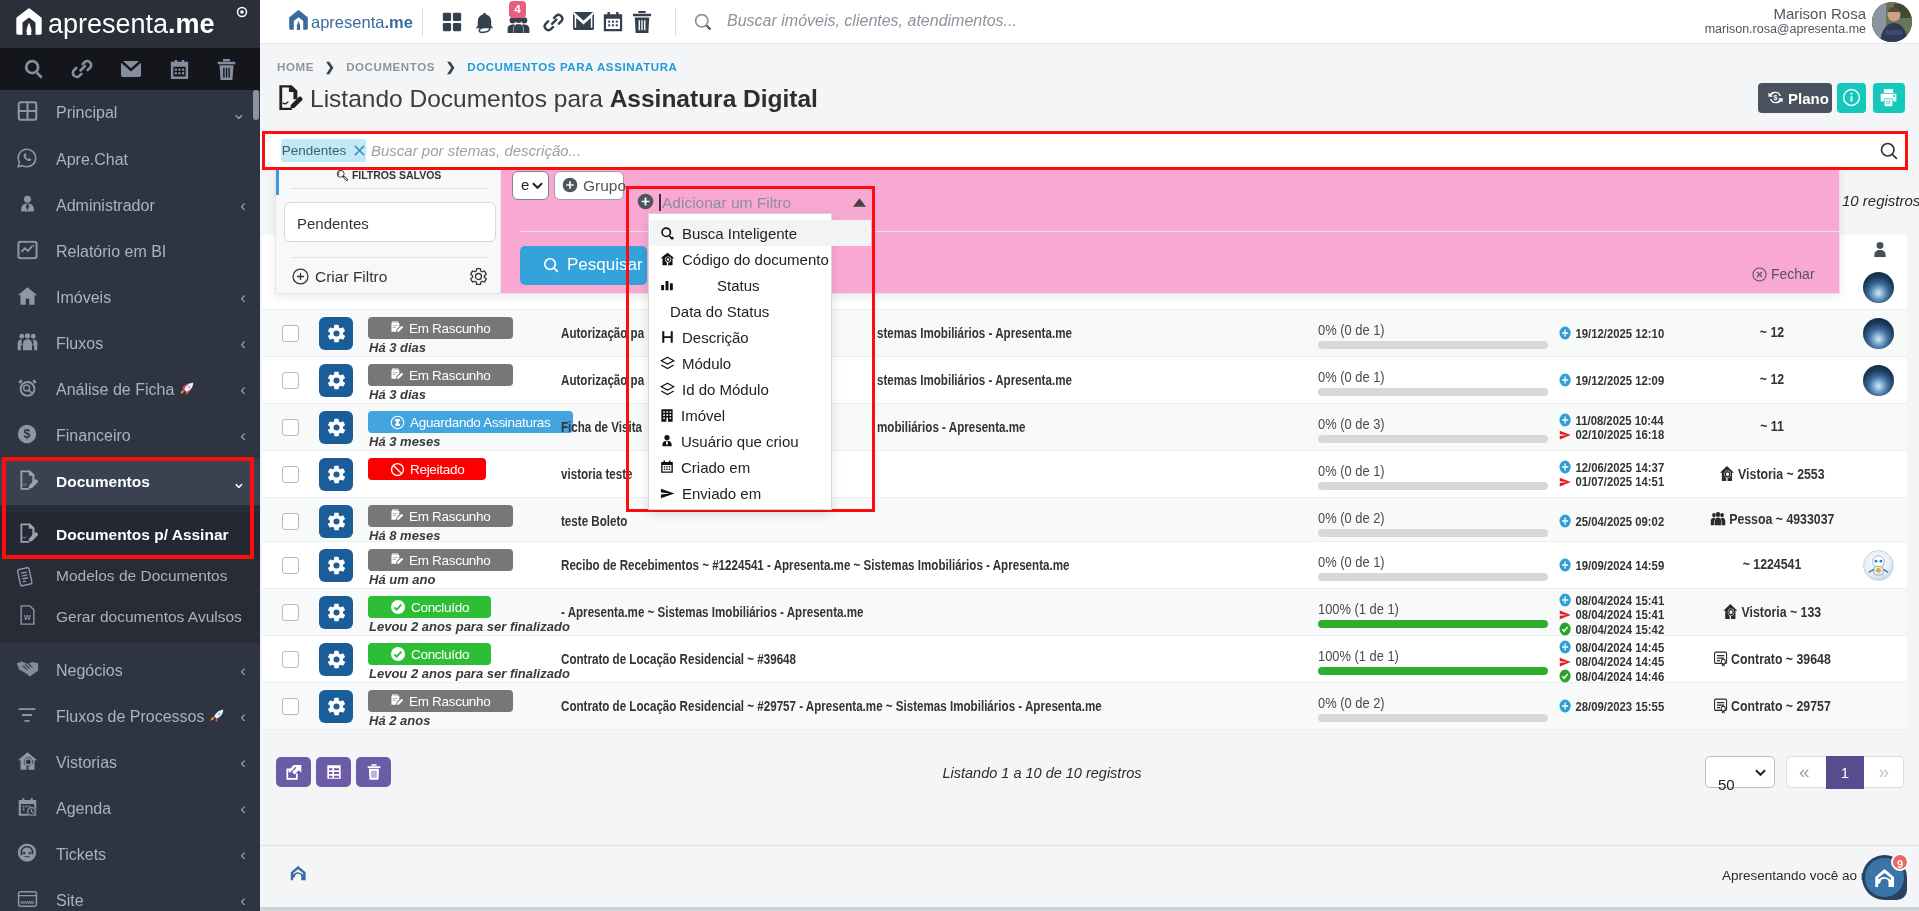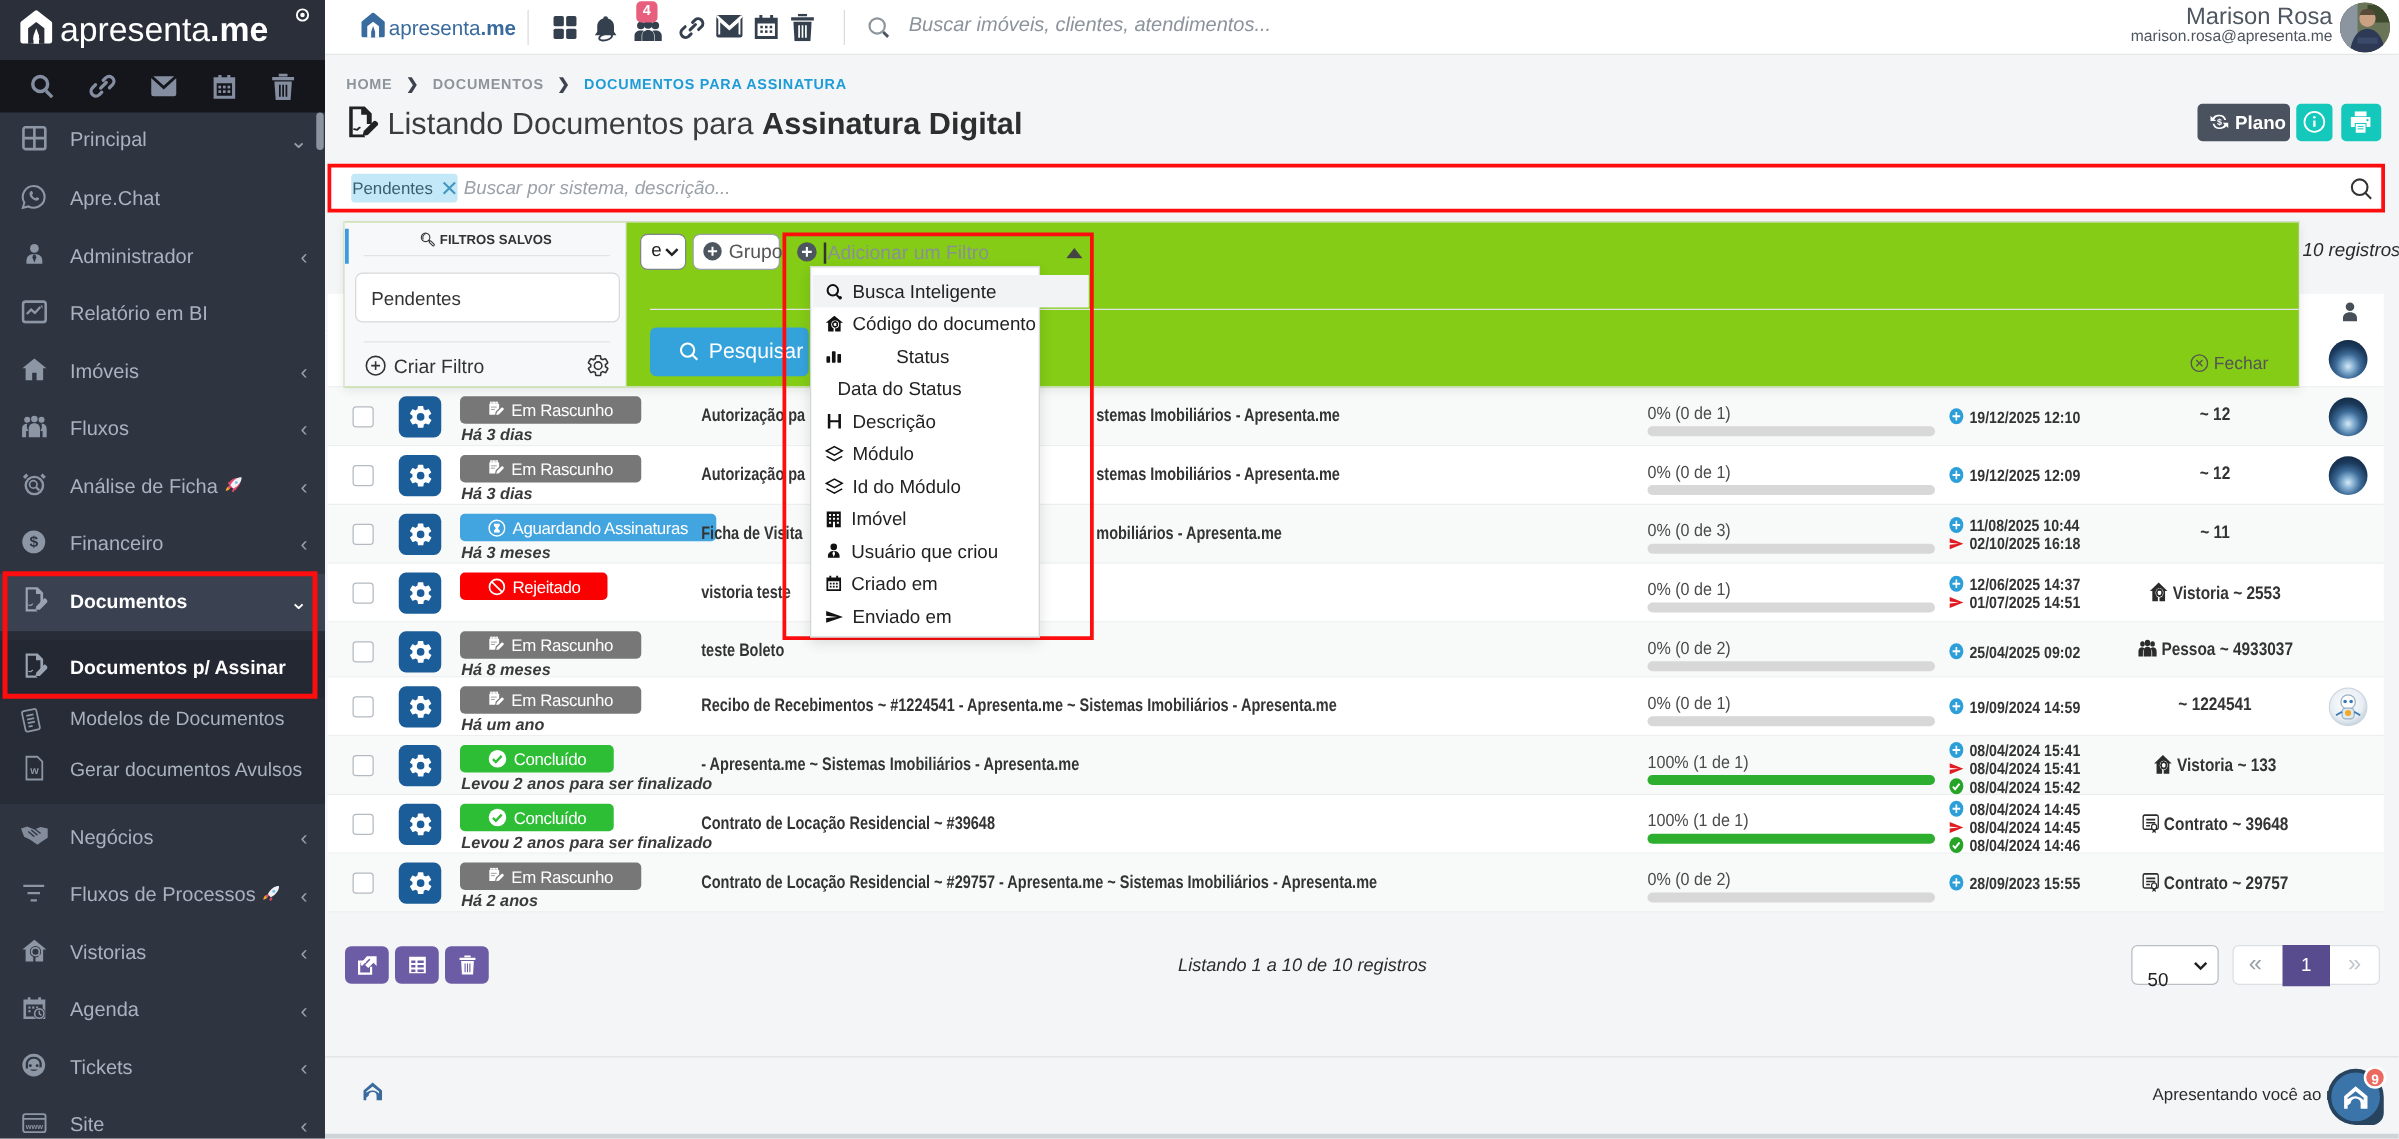--- a/index.html
+++ b/index.html
@@ -49,21 +49,21 @@
 .pct{position:absolute;left:1056px;font-size:14px;color:#4a4a4a;white-space:nowrap;transform:scaleX(.92);transform-origin:0 50%;}
 .pbar{position:absolute;left:1056px;width:230px;height:8px;border-radius:4px;background:#d8d8d8;}
 .pbar.full{background:#2eae2e;}
 .dates{position:absolute;left:1297px;font-size:13px;font-weight:bold;color:#333;line-height:13px;white-space:nowrap;transform:scaleX(.87);transform-origin:0 50%;}
 .dates .dl{display:flex;align-items:center;gap:5px;margin-bottom:1px;}
 .mod{position:absolute;left:1390px;width:240px;text-align:center;font-size:14.5px;font-weight:bold;color:#333;white-space:nowrap;transform:scaleX(.85);transform-origin:50% 50%;}
 .avat{position:absolute;left:1601px;width:31px;height:31px;border-radius:50%;}
 .av-movie{background:radial-gradient(circle at 50% 68%,#d8e9f5 0%,#8cb5d6 16%,#3c6a97 38%,#1b3a5c 62%,#0d1d33 100%);}
 .av-robot{background:radial-gradient(circle at 45% 40%,#ffffff 0%,#e8eef4 55%,#9fb6c8 100%);border:1px solid #cdd6dd;}
 
-#fpanel{position:absolute;left:275px;top:177px;width:1565px;height:133px;background:#84cc16;border:1px solid #e3e5e7;box-shadow:0 3px 8px rgba(0,0,0,.08);z-index:20;}
+#fpanel{position:absolute;left:275px;top:161px;width:1565px;height:133px;background:#f9a8d4;border:1px solid #e3e5e7;box-shadow:0 3px 8px rgba(0,0,0,.08);z-index:20;}
 #fleft{position:absolute;left:0;top:0;width:225px;height:131px;background:#f7f8f9;border-right:1px solid #e7e9eb;}
 
 #sbar{position:absolute;left:262px;top:131px;width:1646px;height:39px;background:#fff;border:3px solid #fd0d0d;z-index:30;}
 
 #ddwrap{position:absolute;left:626px;top:186px;width:249px;height:326px;z-index:35;}
 #ddlist{position:absolute;left:22px;top:27px;width:184px;height:297px;background:#fff;border:1px solid #d4d6d8;box-shadow:0 4px 10px rgba(0,0,0,.12);}
 .dditem{position:absolute;left:1px;width:221px;height:26px;display:flex;align-items:center;gap:7px;padding-left:10px;font-size:15px;color:#222;white-space:nowrap;}
 
 .pbtn{position:absolute;width:35px;height:30px;background:#6b5ca5;border-radius:5px;display:flex;align-items:center;justify-content:center;z-index:3;}
 #foot{position:absolute;left:260px;top:845px;width:1659px;height:62px;background:#f4f5f6;border-top:1px solid #dfe1e3;z-index:3;}
@@ -349,21 +349,21 @@
       <path d="M3 7h16l-1 17H4z"></path>
       <path d="M8 10v11M11 10v11M14 10v11" stroke="#fff" stroke-width="1.5"></path>
     </svg>
   <div style="position:absolute;left:415px;top:8px;width:1px;height:28px;background:#d9dcde"></div>
   <svg class="hic" style="left:433px;top:12px" width="21" height="21" viewBox="0 0 24 24" fill="none" stroke="#8d959c" stroke-width="2">
       <circle cx="10" cy="10" r="7"></circle>
       <path d="m15.5 15.5 4.5 4.5" stroke="#4a5560" stroke-width="2.6"></path>
     </svg>
   <div style="position:absolute;left:467px;top:12px;font-size:16px;font-style:italic;color:#8b939c">Buscar imóveis, clientes, atendimentos...</div>
   <div style="position:absolute;left:1411px;top:5px;width:195px;text-align:right;color:#4e565f">
-    <div style="font-size:19px;line-height:17px;">Marison Rosa</div>
+    <div style="font-size:15px;line-height:17px;">Marison Rosa</div>
     <div style="font-size:12.5px;line-height:15px;">marison.rosa@apresenta.me</div>
   </div>
   <div style="position:absolute;left:1612px;top:2px;width:40px;height:40px;border-radius:50%;overflow:hidden;background:#57604e;"><svg width="40" height="40" viewBox="0 0 40 40">
         <rect x="0" y="0" width="40" height="40" fill="#6a7558"></rect>
         <rect x="0" y="0" width="14" height="40" fill="#8b95a0"></rect>
         <rect x="22" y="2" width="18" height="14" fill="#3d4a2e"></rect>
         <circle cx="22" cy="13" r="6.5" fill="#caa182"></circle>
         <path d="M22 5a6.5 6.5 0 0 1 6.3 5h-12.6A6.5 6.5 0 0 1 22 5z" fill="#5a4a3a"></path>
         <path d="M8 40c1-12 7-19 14-19s13 7 14 19z" fill="#2e3a55"></path>
         <path d="M14 28h16v5H14z" fill="#3a4a68"></path>
@@ -779,21 +779,21 @@
     <svg width="15" height="15" viewBox="0 0 24 24" style="vertical-align:-3px;margin-right:4px" fill="none" stroke="#555" stroke-width="1.7">
         <circle cx="12" cy="12" r="10.5"></circle>
         <path d="M8 8l8 8M16 8l-8 8"></path>
       </svg>Fechar</div>
 </div>
 
 <div id="sbar">
   <div style="position:absolute;left:16px;top:5px;width:85px;height:23px;background:#c3e8f7;border-radius:3px;font-size:13.5px;color:#39606f;display:flex;align-items:center;justify-content:center;gap:8px;">Pendentes <svg width="11" height="11" viewBox="0 0 12 12">
         <path d="M1 1l10 10M11 1 1 11" stroke="#4197bd" stroke-width="1.8"></path>
       </svg></div>
-  <div style="position:absolute;left:106px;top:8px;font-size:15px;font-style:italic;color:#9aa1a8;">Buscar por sistema, descrição...</div>
+  <div style="position:absolute;left:106px;top:8px;font-size:15px;font-style:italic;color:#9aa1a8;">Buscar por stemas, descrição...</div>
   <svg width="20" height="20" viewBox="0 0 24 24" style="position:absolute;left:1614px;top:7px" fill="none" stroke="#333" stroke-width="2">
       <circle cx="10.5" cy="10.5" r="7.5"></circle>
       <path d="M16 16l5.5 5.5"></path>
     </svg>
 </div>
 
 <div id="ddwrap">
   <div style="position:absolute;left:0;top:0;width:249px;height:326px;border:3.5px solid #fd0d0d;"></div>
   <svg width="17" height="17" viewBox="0 0 24 24" style="position:absolute;left:11px;top:7px">
       <circle cx="12" cy="12" r="11" fill="#4d555e"></circle>

